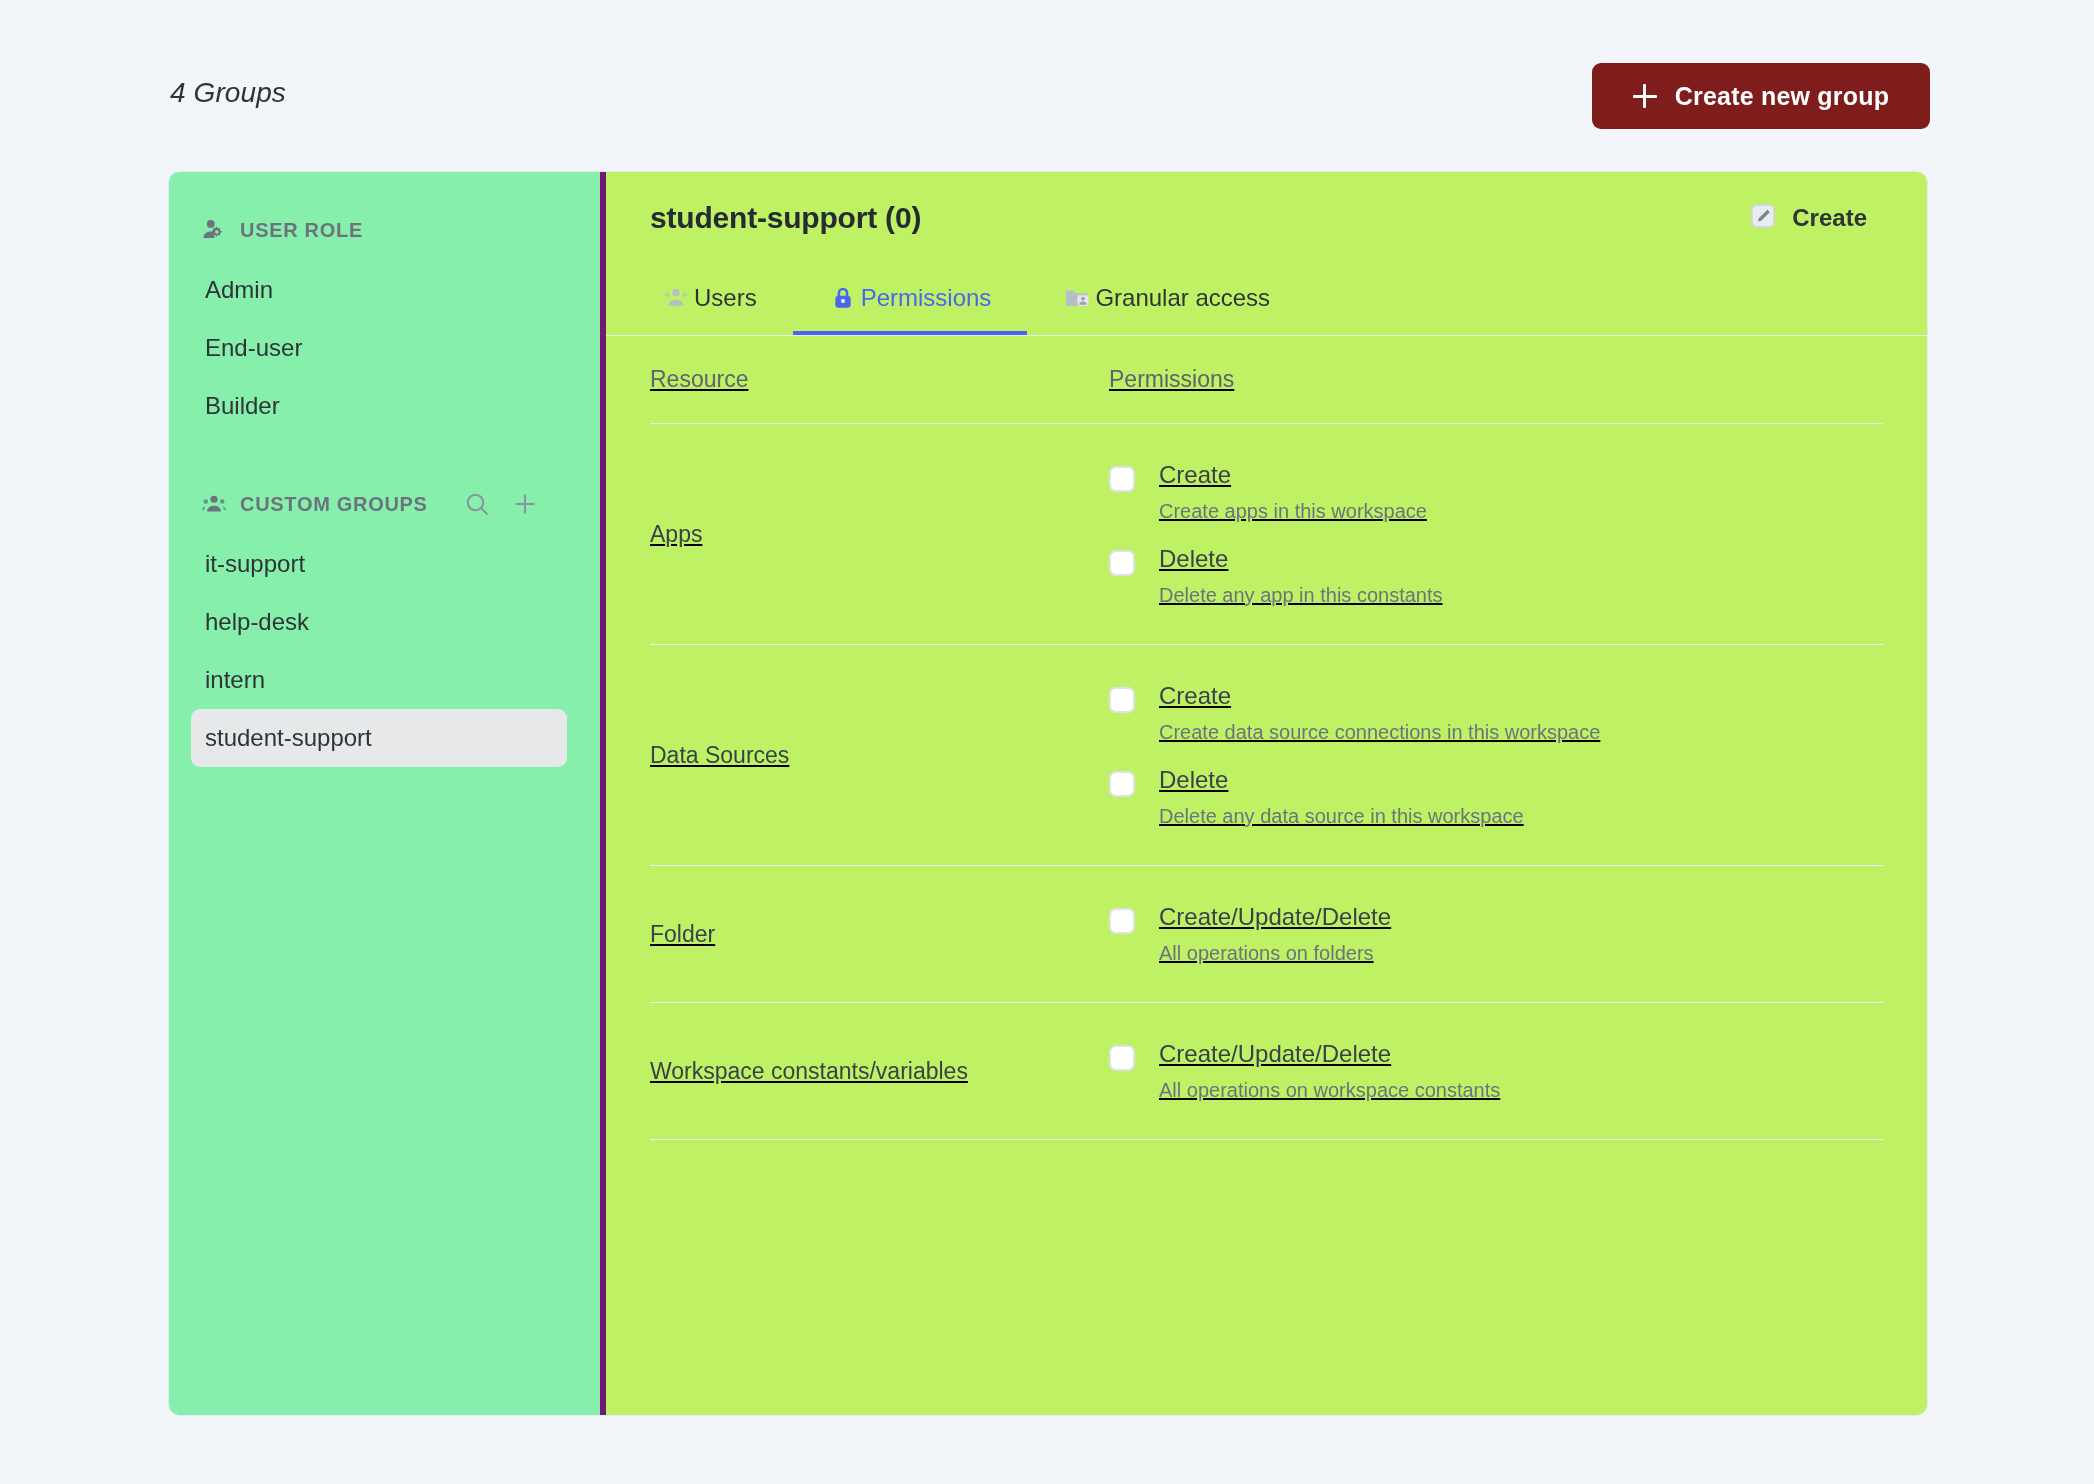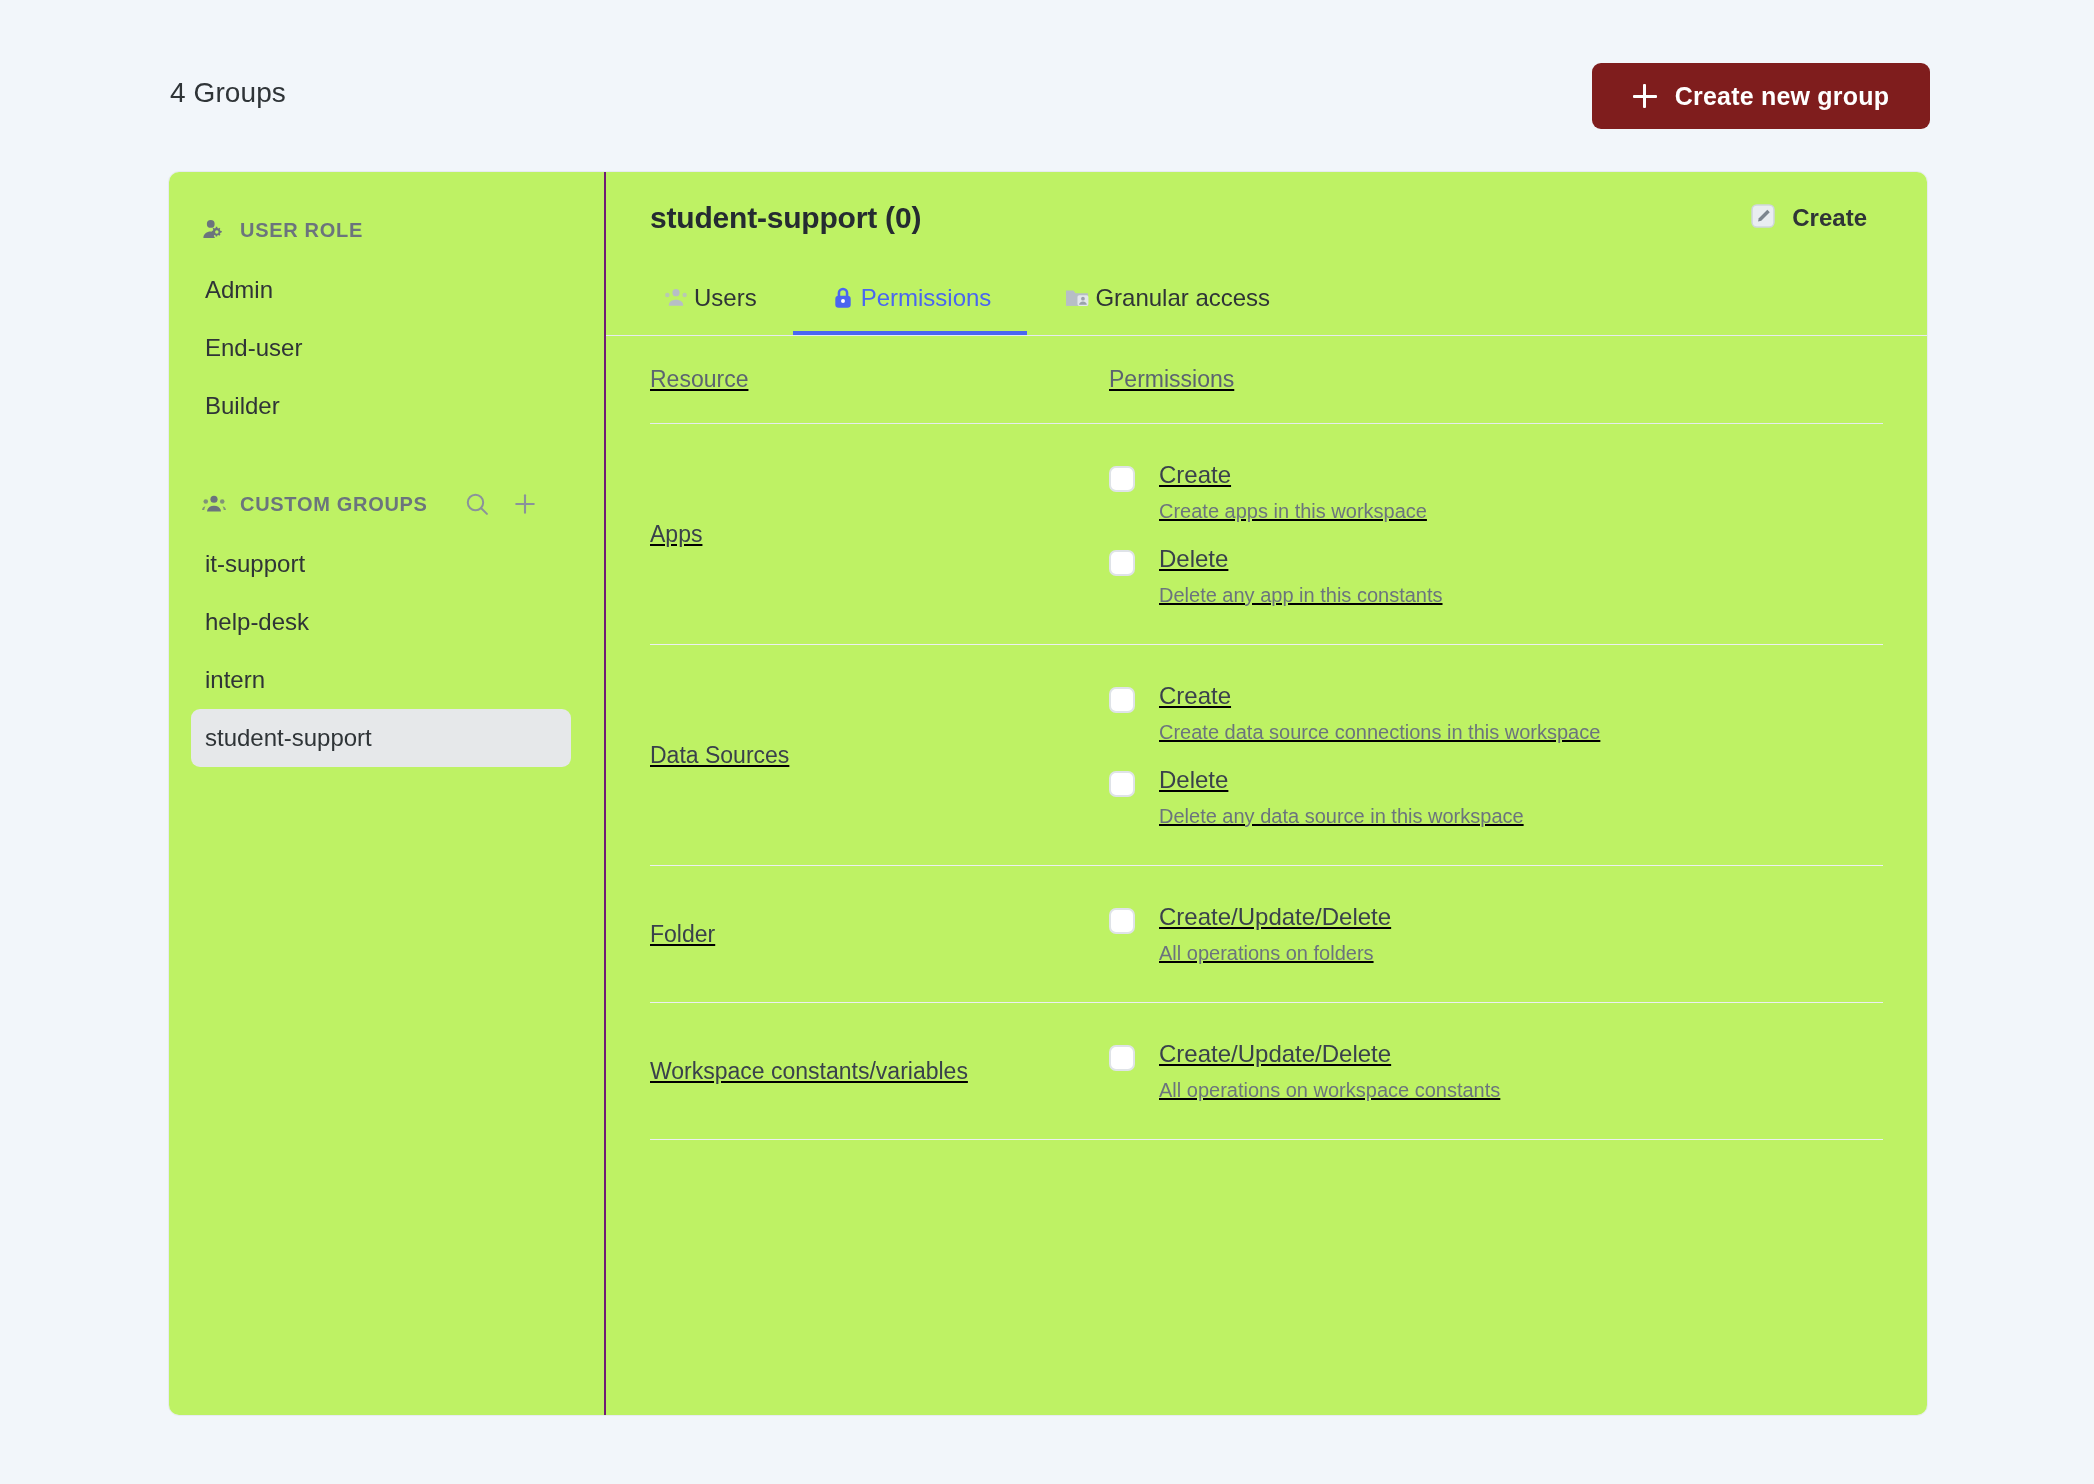--- a/index.html
+++ b/index.html
@@ -10,21 +10,21 @@
     -webkit-font-smoothing: antialiased;
   }
   .page { position: relative; width: 2094px; height: 1484px; }
 
   
   .topbar {
     position: absolute; left: 0; top: 0; right: 0; height: 168px;
   }
   .groups-count {
     position: absolute; left: 170px; top: 77px;
-    font-size: 28px; color: #2f3437; letter-spacing: .1px;
+    font-size: 28px; color: #2f3437; letter-spacing: .1px; font-style: italic;
   }
   .create-btn {
     position: absolute; right: 866px; top: 0;
     transform: none;
     left: 1592px; top: 63px;
     width: 338px; height: 66px;
     background: #7f1d1d; border-radius: 9px; border: none;
     display: flex; align-items: center; justify-content: center; gap: 18px;
     cursor: pointer;
   }
@@ -47,23 +47,23 @@
     background: #fcfdfe;
     border: 1px solid #e6ebf0;
     border-radius: 11px;
     display: flex;
     overflow: hidden;
   }
 
   
   .sidebar {
     width: 437px; flex: none;
-    border-right: 2px solid #701a75;
+    border-right: 6px solid #701a75;
     padding: 41px 11px 0 0;
-    background: #bef264;
+    background: #86efac;
   }
   .side-section-head {
     display: flex; align-items: center; gap: 13px;
     padding: 0 0 0 32px; height: 34px;
     color: #6b747d; font-size: 20px; font-weight: bold; letter-spacing: .7px;
   }
   .side-section-head .ico { width: 26px; height: 26px; flex: none; display:block; }
   .side-section-head .ttl { line-height: 1; }
   .head-actions { display: flex; align-items: center; gap: 20px; margin-left: 22px; }
   .icon-btn { width: 28px; height: 28px; display: block; cursor: pointer; }

